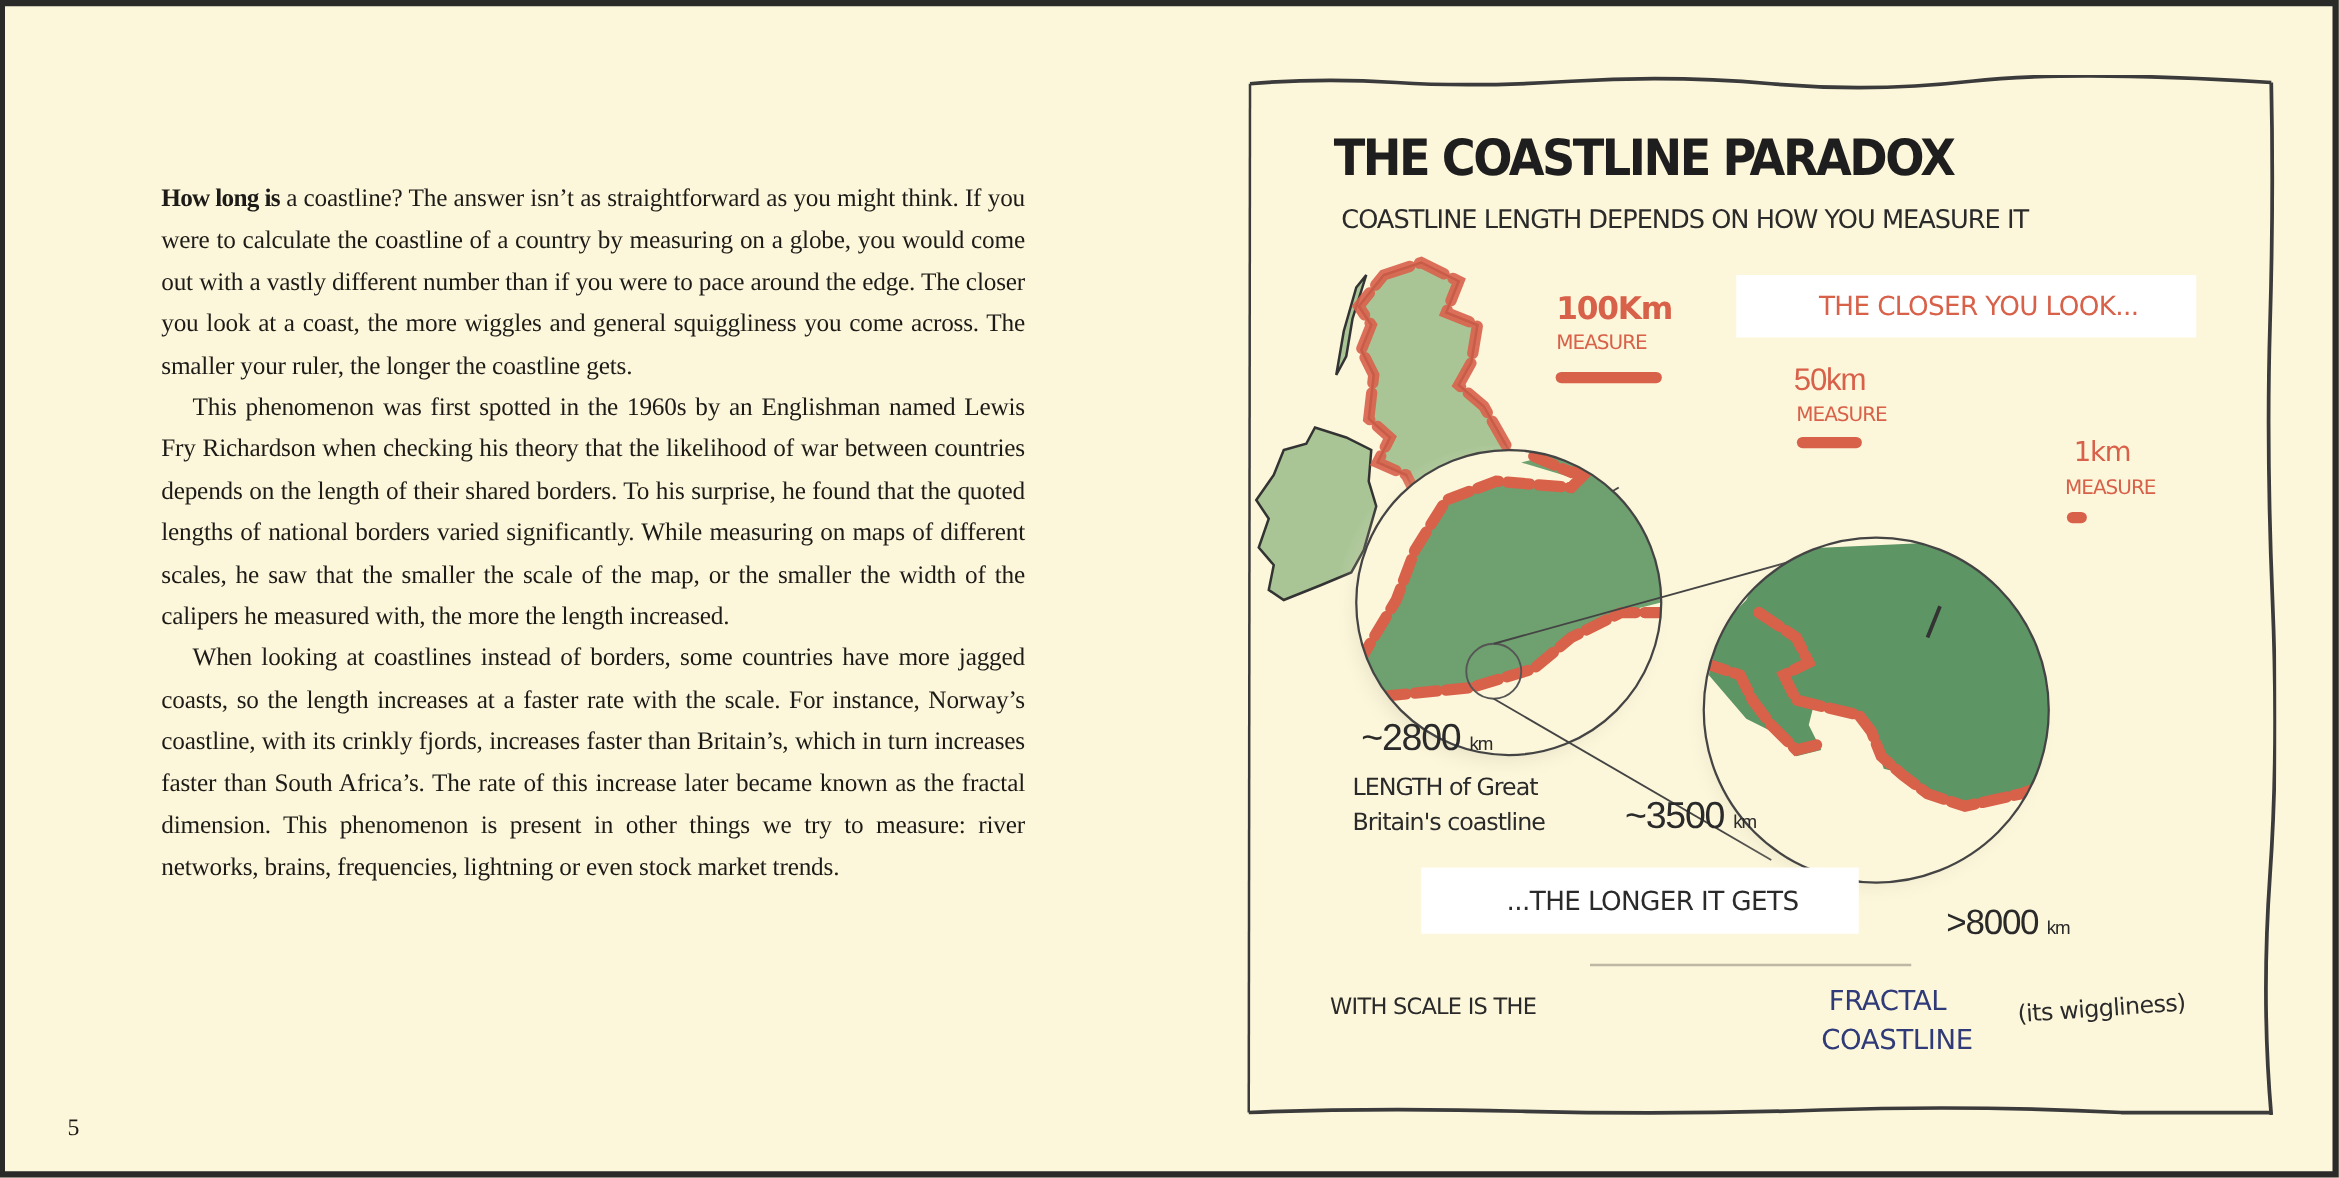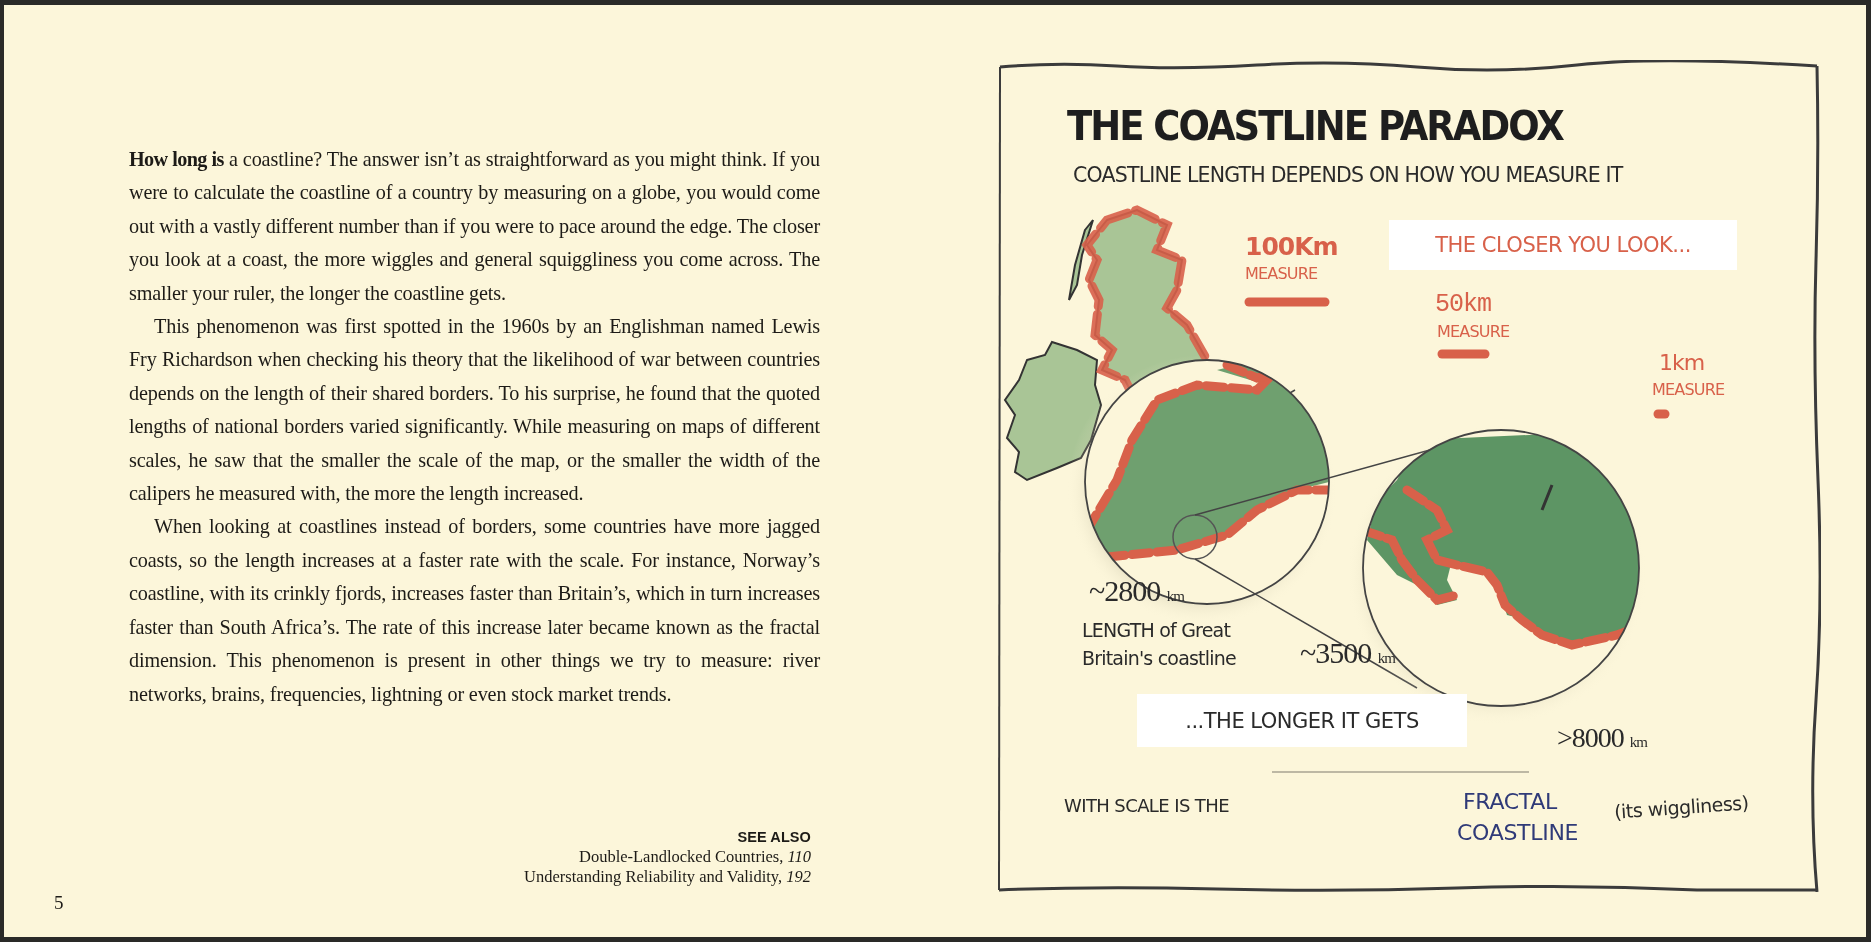--- a/index.html
+++ b/index.html
@@ -14,53 +14,48 @@
   .see-also i{font-style:italic;}
   .page-num{position:absolute;left:50px;top:887px;font-family:"Liberation Serif",serif;font-size:19px;color:#1d1b17;}
   .illus{position:absolute;left:993px;top:55px;width:824px;height:832px;}
   .illus svg{position:absolute;left:0;top:0;}
   .lbl{position:absolute;white-space:nowrap;}
   .title{left:70px;top:45px;font-family:"DejaVu Sans",sans-serif;font-size:37px;color:#1e1e1e;letter-spacing:-2px;transform:scaleY(1.08);font-weight:bold;}
   .subtitle{left:76px;top:103px;font-family:"DejaVu Sans",sans-serif;font-size:20.5px;color:#2a2a2a;letter-spacing:-0.8px;text-align:center;}
   .red{color:#d8614a;}
   .m100{left:248px;top:172px;font-family:"DejaVu Sans",sans-serif;font-size:25px;letter-spacing:-1px;font-weight:bold;}
   .m100s{left:248px;top:204px;font-family:"DejaVu Sans",sans-serif;font-size:16px;letter-spacing:-0.8px;}
-  .m50{left:438px;top:230px;font-family:Liberation Mono, monospace;font-size:25px;letter-spacing:-1px;}
+  .m50{left:438px;top:230px;font-family:Liberation Sans, sans-serif;font-size:25px;letter-spacing:-1px;}
   .m50s{left:440px;top:262px;font-family:"DejaVu Sans",sans-serif;font-size:16px;letter-spacing:-0.8px;}
   .m1{left:662px;top:290px;font-family:"DejaVu Sans",sans-serif;font-size:22px;letter-spacing:-1px;}
   .m1s{left:655px;top:320px;font-family:"DejaVu Sans",sans-serif;font-size:16px;letter-spacing:-0.8px;}
-  .box{position:absolute;background:#ffffff;display:flex;align-items:center;justify-content:center;font-family:"DejaVu Sans",sans-serif;letter-spacing:-0.5px;}
+  .box{position:absolute;background:#ffffff;display:flex;align-items:center;justify-content:center;font-family:"DejaVu Sans",sans-serif;letter-spacing:-0.5px;padding-left:20px;}
   .closer{left:392px;top:160px;width:348px;height:50px;font-size:21px;color:#d8614a;}
   .longer{left:140px;top:634px;width:330px;height:53px;font-size:21px;color:#2a2a2a;}
-  .km{font-family:Liberation Serif, serif;color:#2a2a2a;}
+  .km{font-family:Liberation Sans, sans-serif;color:#2a2a2a;}
   .k2800{left:92px;top:514px;font-size:30px;letter-spacing:-1px;}
   .k2800 small,.k3500 small,.k8000 small{font-size:15px;}
   .lenlbl{left:85px;top:556px;font-size:19px;line-height:28px;color:#2a2a2a;font-family:"DejaVu Sans",sans-serif;letter-spacing:-0.8px;}
   .k3500{left:303px;top:576px;font-size:30px;letter-spacing:-1px;}
   .k8000{left:560px;top:662px;font-size:28px;letter-spacing:-1px;}
   .rate{left:67px;top:732px;font-size:18px;line-height:28px;color:#2a2a2a;font-family:"DejaVu Sans",sans-serif;letter-spacing:-0.6px;text-align:right;}
   .fractal{left:460px;top:726px;font-size:22px;line-height:31px;color:#2f3a78;font-family:"DejaVu Sans",sans-serif;letter-spacing:-0.3px;}
   .wiggle{left:617px;top:736px;font-size:19px;color:#2a2a2a;font-family:"DejaVu Sans",sans-serif;transform:rotate(-4deg);letter-spacing:-0.5px;}
 </style>
 </head>
 <body>
 
 <div class="page">
 
   <div class="body-text">
     <p><b>How long is</b><span> a coastline? The answer isn’t as straightforward as you might think. If you were to calculate the coastline of a country by measuring on a globe, you would come out with a vastly different number than if you were to pace around the edge. The closer you look at a coast, the more wiggles and general squiggliness you come across. The smaller your ruler, the longer the coastline gets.</span></p>
     <p class="indent">This phenomenon was first spotted in the 1960s by an Englishman named Lewis Fry Richardson when checking his theory that the likelihood of war between countries depends on the length of their shared borders. To his surprise, he found that the quoted lengths of national borders varied significantly. While measuring on maps of different scales, he saw that the smaller the scale of the map, or the smaller the width of the calipers he measured with, the more the length increased.</p>
     <p class="indent">When looking at coastlines instead of borders, some countries have more jagged coasts, so the length increases at a faster rate with the scale. For instance, Norway’s coastline, with its crinkly fjords, increases faster than Britain’s, which in turn increases faster than South Africa’s. The rate of this increase later became known as the fractal dimension. This phenomenon is present in other things we try to measure: river networks, brains, frequencies, lightning or even stock market trends.</p>
   </div>
 
-  <div class="see-also">
-    <div class="hd">SEE ALSO</div>
-    <div><span>Double-Landlocked Countries, </span><i>110</i></div>
-    <div><span>Understanding Reliability and Validity, </span><i>192</i></div>
-  </div>
 
   <div class="page-num">5</div>
 
   <div class="illus">
     <svg width="824" height="832" viewBox="0 0 824 832">
       <defs>
         <radialGradient id="sh" cx="0.5" cy="0.5" r="0.5">
           <stop offset="0.7" stop-color="#9a9478" stop-opacity="0.55"></stop>
           <stop offset="1" stop-color="#fcf6da" stop-opacity="0"></stop>
         </radialGradient>

